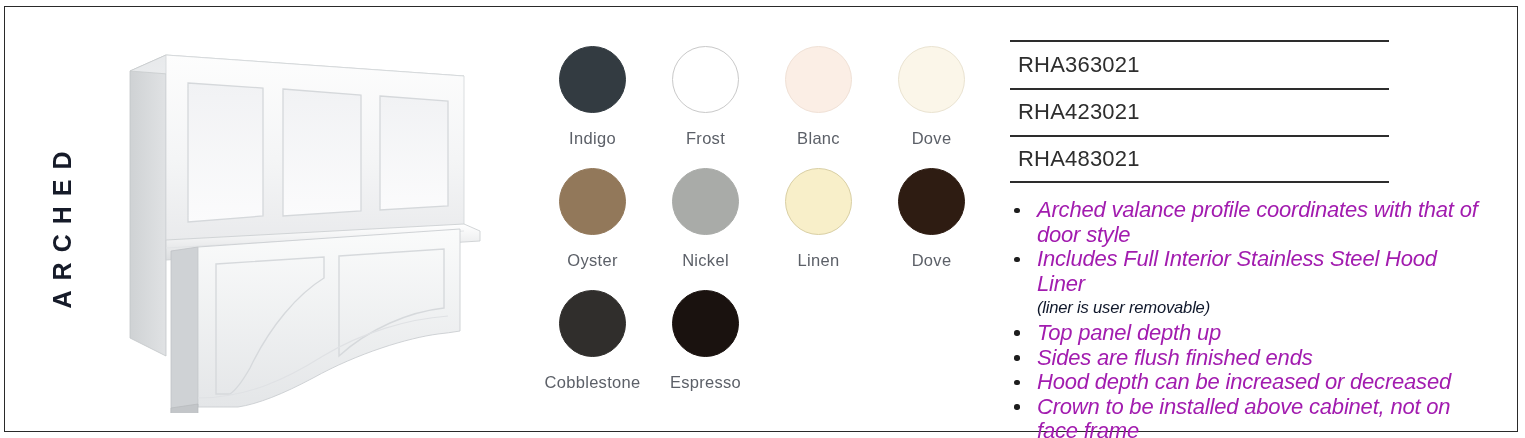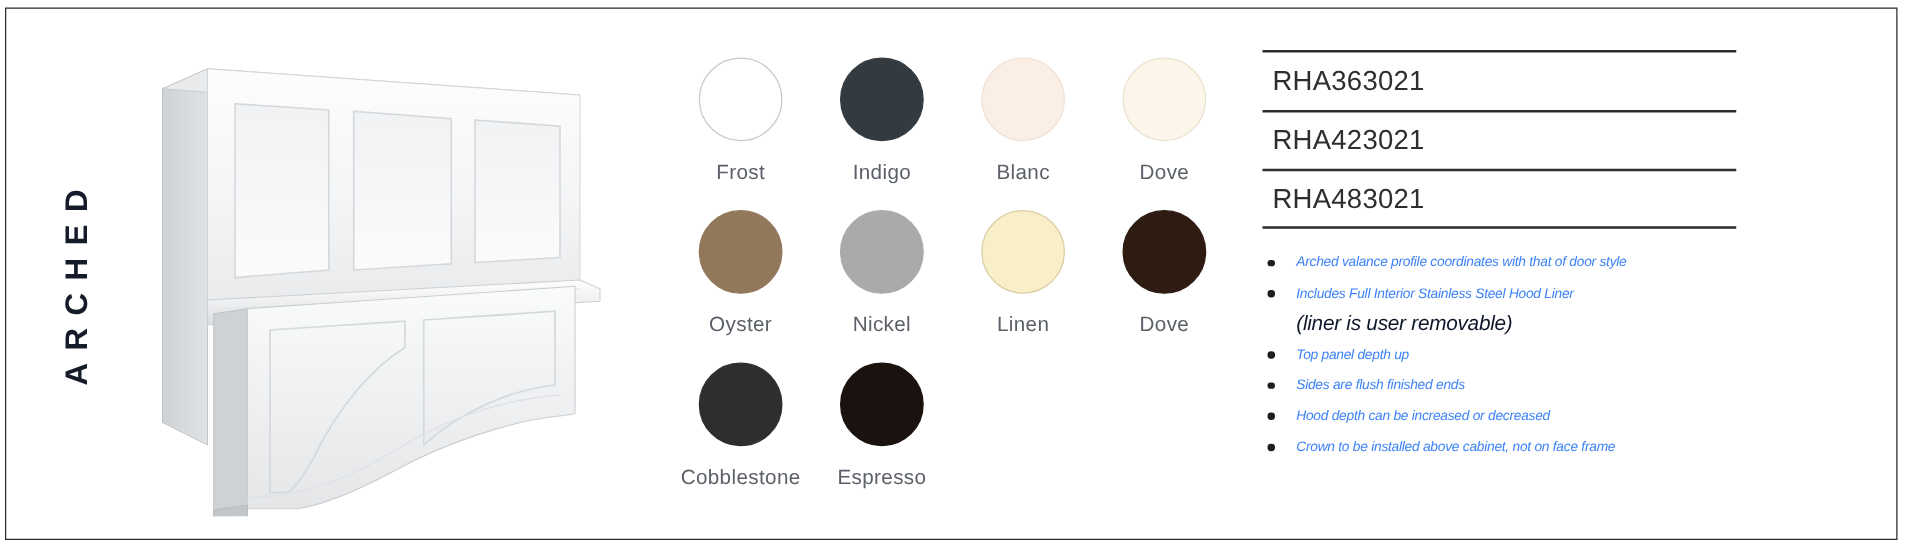--- a/index.html
+++ b/index.html
@@ -100,23 +100,23 @@
 
   
   #feature-list {
     position: absolute;
     left: 1010px; top: 198px;
     width: 480px;
   }
   .feature-item {
     position: relative;
     padding-left: 27px;
-    font-size: 11px;
+    font-size: 22px;
     font-style: italic;
-    color: #3b82f6;
+    color: #a21caf;
     line-height: 24.6px;
     font-family: "Liberation Sans", "DejaVu Sans", sans-serif;
     letter-spacing: -0.2px;
   }
   .feature-item .bullet {
     position: absolute;
     left: 4px; top: 9.5px;
     width: 5.5px; height: 5.5px;
     border-radius: 50%;
     background: #1d1d1d;
@@ -225,26 +225,26 @@
 
       <g>
         <path d="M63,370 L90,366 L90,380 L63,384 Z" fill="#c3c6c9" stroke="#b6b9bc" stroke-width="0.7"></path>
       </g>
     </svg>
   </div>
 
   <div id="swatch-grid">
 
     <div class="swatch-cell">
+      <div class="swatch-dot" style="background:#333b41;border:1px solid #333b41;"></div>
+      <div class="swatch-label">Indigo</div>
+    </div>
+    <div class="swatch-cell">
       <div class="swatch-dot" style="background:#ffffff;border:1px solid #c9c9c9;"></div>
       <div class="swatch-label">Frost</div>
-    </div>
-    <div class="swatch-cell">
-      <div class="swatch-dot" style="background:#333b41;border:1px solid #333b41;"></div>
-      <div class="swatch-label">Indigo</div>
     </div>
     <div class="swatch-cell">
       <div class="swatch-dot" style="background:#fbeee5;border:1px solid #f0e1d6;"></div>
       <div class="swatch-label">Blanc</div>
     </div>
     <div class="swatch-cell">
       <div class="swatch-dot" style="background:#fbf6e9;border:1px solid #eae3d1;"></div>
       <div class="swatch-label">Dove</div>
     </div>
 

